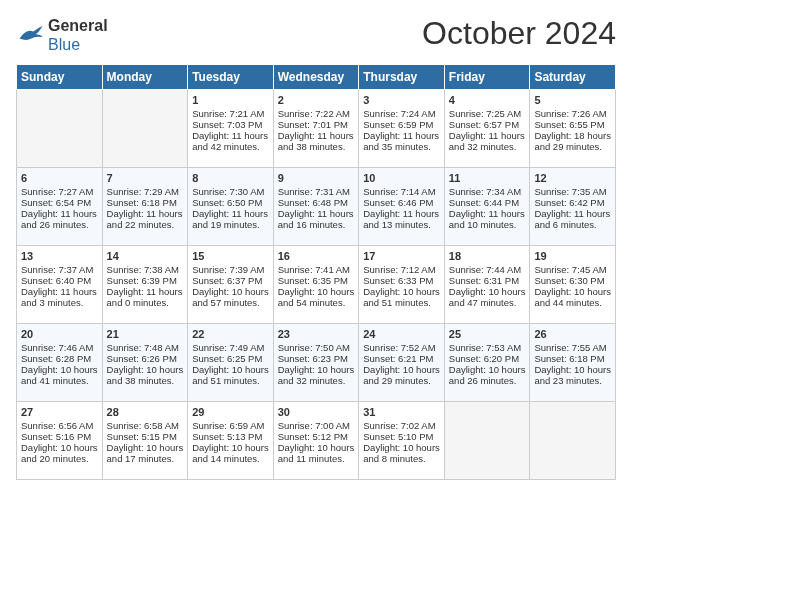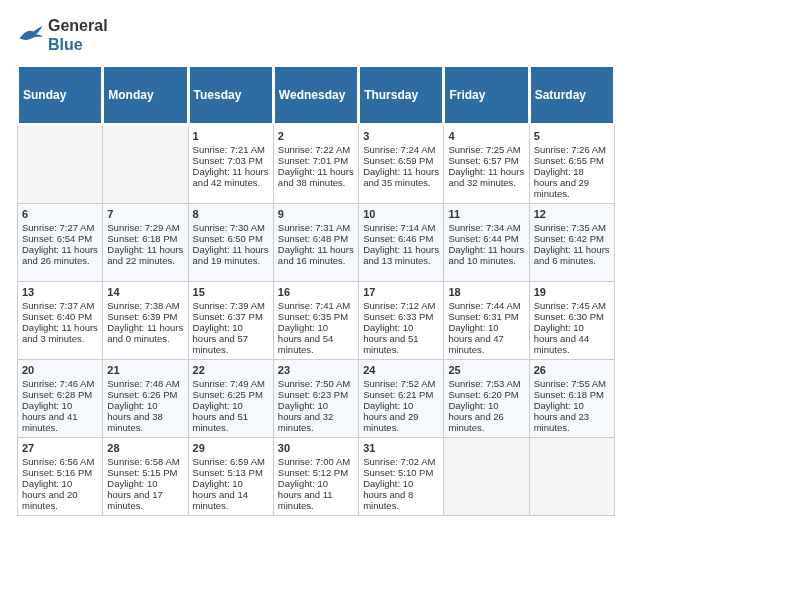--- a/index.html
+++ b/index.html
@@ -45,25 +45,25 @@
     table {
       width: 100%;
       border-collapse: collapse;
       table-layout: fixed;
     }
     thead tr {
       background-color: #2e6da4;
       color: #fff;
     }
     thead th {
-      padding: 21px 4px;
+      padding: 5px 4px;
       font-size: 12px;
       font-weight: bold;
       text-align: left;
-      border: 3px solid #ffffff;
+      border: 1px solid #ffffff;
     }
     tbody tr {
       vertical-align: top;
     }
     tbody td {
       border: 1px solid #ccc;
       padding: 4px 4px;
       font-size: 9.5px;
       color: #333;
       height: 78px;
@@ -91,24 +91,25 @@
 <body>
 
 <div class="page">
   <div class="header">
     <div class="logo">
       <svg class="logo-bird" viewBox="0 0 40 30" xmlns="http://www.w3.org/2000/svg">
         <path d="M5 20 Q15 5 25 10 Q30 5 38 2 Q32 12 28 14 Q35 14 38 18 Q28 16 22 20 Q15 24 5 20Z" fill="#2e6da4"></path>
       </svg>
       <div>
         <div style="font-size:16px;font-weight:bold;color:#333;line-height:1.2;">General</div>
-        <div style="font-size:16px;font-weight:bold;color:#2e6da4;line-height:1.2;">Blue</div>
+        <div style="font-size:16px;font-weight:normal;color:#2e6da4;line-height:1.2;">Blue</div>
       </div>
     </div>
     <div class="title-block">
+      <div class="month-title">October 2024</div>
     </div>
   </div>
 
   <table>
     <thead>
       <tr>
       <th>Sunday</th>
           <th>Monday</th>
           <th>Tuesday</th>
           <th>Wednesday</th>

